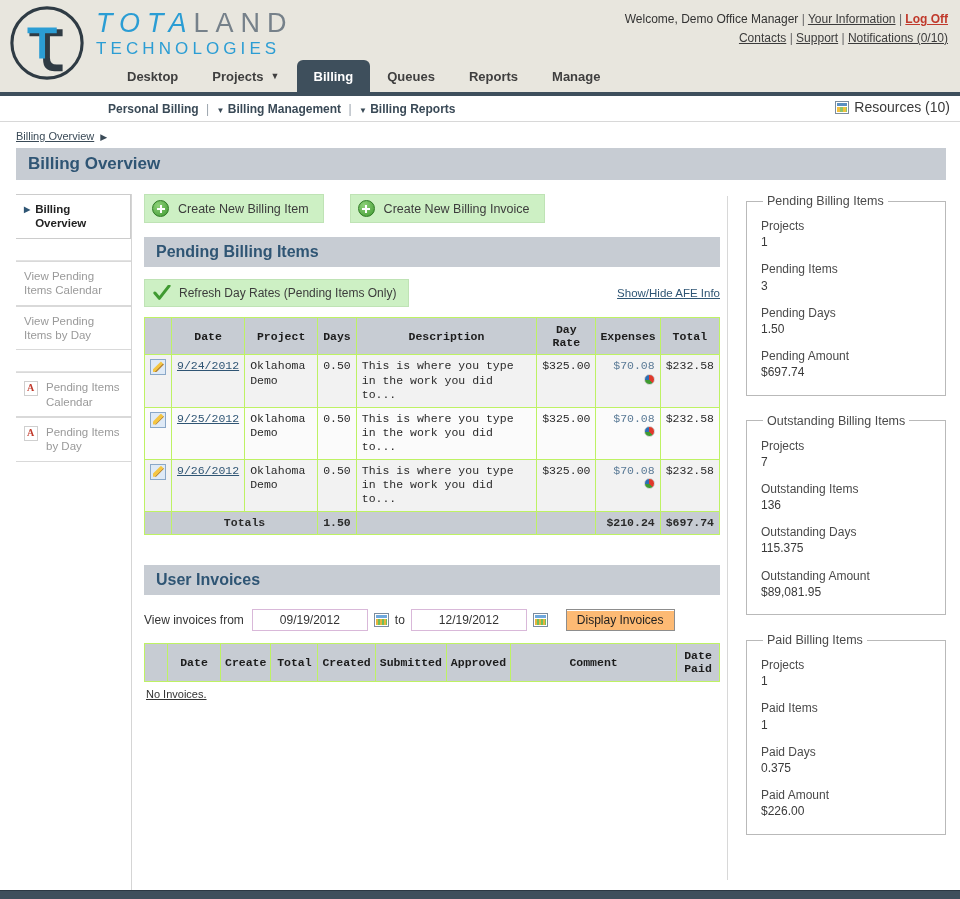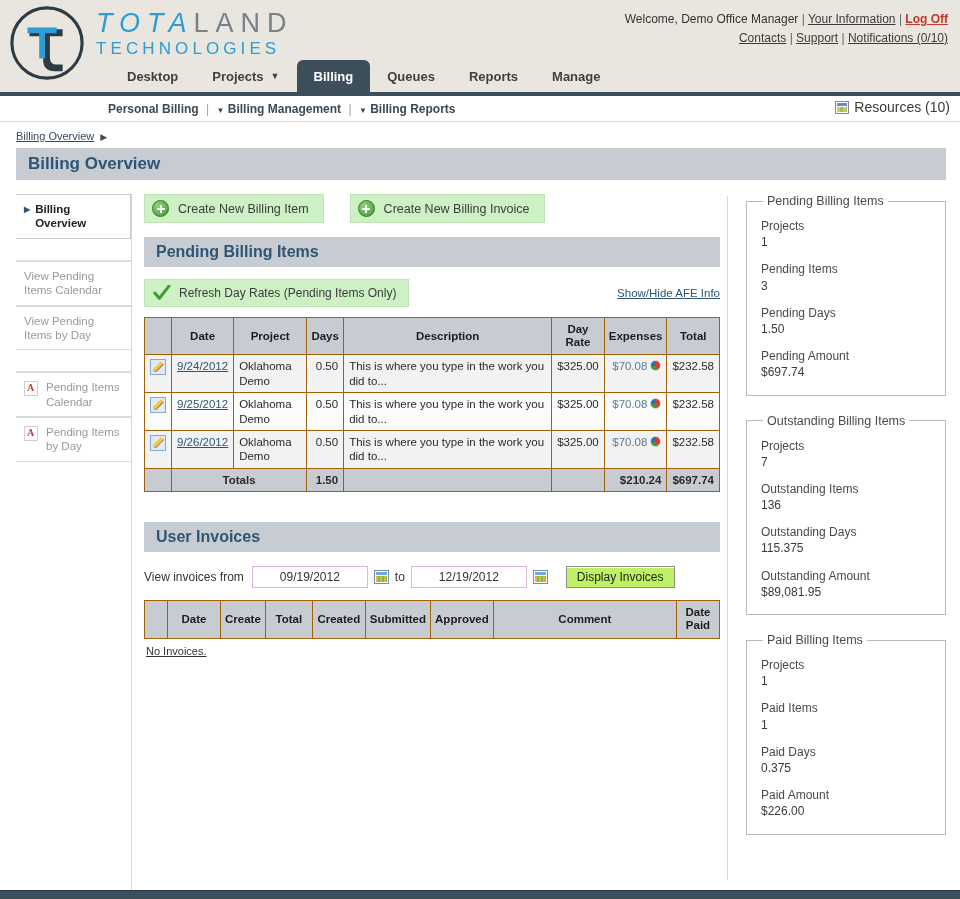--- a/index.html
+++ b/index.html
@@ -144,21 +144,21 @@
 
   .refresh-row { display:flex; align-items:center; justify-content:space-between; margin-bottom:10px; }
   .refresh-btn {
     background:#cdf0c4; border:1px solid #bfe3b5; display:flex; align-items:center;
     padding:5px 12px 5px 8px; font-size:12px; color:#3c3c3c; cursor:pointer;
   }
   .check-ico { width:18px; height:16px; margin-right:8px; flex:0 0 18px; }
   .afe-link { font-size:11.5px; color:#2f5574; text-decoration:underline; cursor:pointer; }
 
   
-  table.grid { width:100%; border-collapse:separate; border-spacing:1px; background:#a16207; }
+  table.grid { width:100%; border-collapse:separate; border-spacing:1px; background:#bef264;font-family:Liberation Mono, monospace; }
   table.grid th {
     background:#c7ccd3; font-size:11.5px; color:#1c1c1c; font-weight:bold;
     padding:5px 4px; text-align:center; line-height:1.15;
   }
   table.grid td {
     background:#f2f2f2; font-size:11.5px; color:#2a2a2a; padding:4px 5px;
     vertical-align:top; line-height:1.25;
   }
   table.grid tr.alt td { background:#fbfbfb; }
   table.grid td.c { text-align:center; }
@@ -198,21 +198,21 @@
   }
   .cal-ico::before {
     content:""; position:absolute; left:1px; top:1px; right:1px; height:3px; background:#6fa8dc;
   }
   .cal-ico::after {
     content:""; position:absolute; left:1px; top:5px; right:1px; bottom:1px;
     background: repeating-linear-gradient(90deg,#e8b33c 0 2px,#6fbf5a 2px 4px);
   }
   .to-lbl { margin:0 6px 0 0; }
   .display-btn {
-    margin-left:12px; border:1px solid #8d8d8d; background:#bef264;
+    margin-left:12px; border:1px solid #8d8d8d; background:#fdba74;
     padding:3px 10px; font-size:12px; color:#222; cursor:pointer;
     box-shadow: inset 0 1px 0 #fff;
   }
   .no-invoices { font-size:11px; color:#333; padding:6px 2px 0 2px;text-decoration:underline; }
 
   
   .right-col { width:216px; flex:0 0 216px; padding-left:16px; }
   fieldset.panel {
     border:1px solid #b9b9b9; margin:0 0 18px 0; padding:10px 10px 14px 14px;
   }

